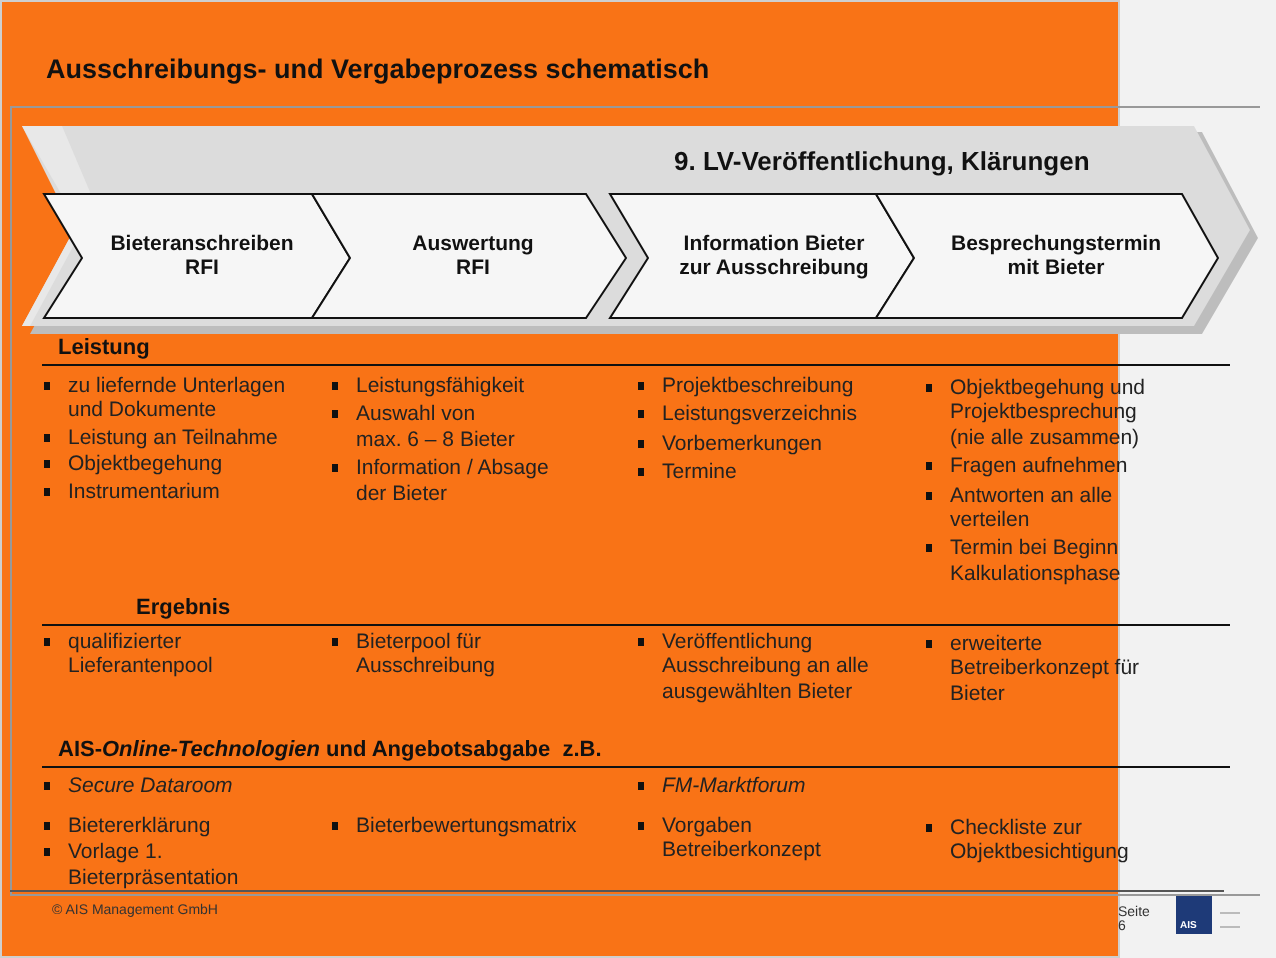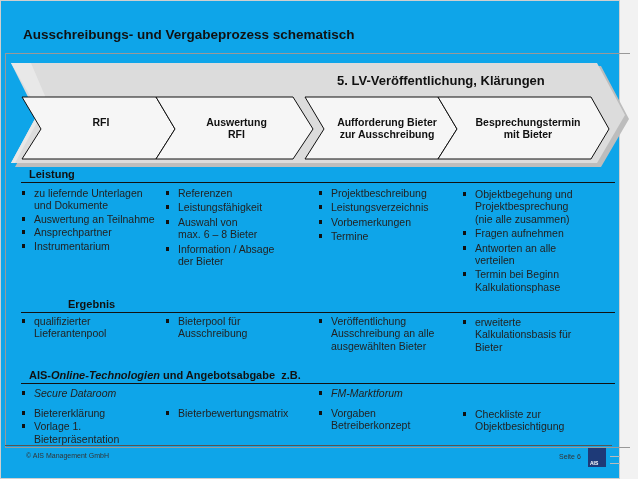--- a/index.html
+++ b/index.html
@@ -1,18 +1,18 @@
 <!DOCTYPE html>
 <html><head>
 <meta charset="utf-8">
 <style>
   * { box-sizing: border-box; margin: 0; padding: 0; }
   html, body { width: 638px; height: 479px; background: #f2f2f2; overflow: hidden; }
   body { font-family: "Liberation Sans", sans-serif; color: #111; position: relative; }
-  .slide { position: absolute; left: 0; top: 0; width: 620px; height: 479px; background: #0ea5e9; border: 1px solid #cfcfcf; }
+  .slide { position: absolute; left: 0; top: 0; width: 560px; height: 479px; background: #f97316; border: 1px solid #cfcfcf; }
   .title { position: absolute; left: 22px; top: 26px; font-size: 13.5px; font-weight: bold; color: #111; }
   .frame { position: absolute; left: 4px; top: 52px; width: 625px; height: 395px; border-left: 1px solid #999; border-top: 1px solid #999; border-bottom: 1px solid #999; }
   svg.diagram { position: absolute; left: 0; top: 0; }
   .chev-label { position: absolute; text-align: center; font-size: 10.5px; font-weight: bold; line-height: 12px; color: #111; }
   .band-label { position: absolute; left: 336px; top: 72px; font-size: 13px; font-weight: bold; }
   .section-head { position: absolute; font-size: 11px; font-weight: bold; }
   .rule { position: absolute; height: 1px; background: #111; }
   .rule.light { background: #555; }
   ul.col { position: absolute; list-style: none; font-size: 10.5px; line-height: 12.3px; color: #222; }
   ul.col li { position: relative; padding-left: 13px; margin-bottom: 2.2px; }
@@ -37,49 +37,49 @@
     <polygon points="10,62 596,62 624,114 596,162 10,162 36,114" fill="#dcdcdc"></polygon>
 
     <polygon points="10,62 30,62 44,95 36,114 10,162 14,162 40,114" fill="#e8e8e8"></polygon>
 
     <polygon points="21,96 155,96 174,128 155,158 21,158 40,128" fill="#f6f6f6" stroke="#111" stroke-width="1"></polygon>
     <polygon points="155,96 292,96 312,128 292,158 155,158 174,128" fill="#f6f6f6" stroke="#111" stroke-width="1"></polygon>
     <polygon points="304,96 437,96 456,128 437,158 304,158 323,128" fill="#f6f6f6" stroke="#111" stroke-width="1"></polygon>
     <polygon points="437,96 590,96 608,128 590,158 437,158 456,128" fill="#f6f6f6" stroke="#111" stroke-width="1"></polygon>
   </svg>
 
-  <div class="band-label">5. LV-Veröffentlichung, Klärungen</div>
+  <div class="band-label">9. LV-Veröffentlichung, Klärungen</div>
 
   <div class="chev-label" style="left:44px; top:115px; width:112px;">
+    <div>Bieteranschreiben</div>
     <div>RFI</div>
   </div>
   <div class="chev-label" style="left:178px; top:115px; width:115px;">
     <div>Auswertung</div>
     <div>RFI</div>
   </div>
   <div class="chev-label" style="left:326px; top:115px; width:120px;">
-    <div>Aufforderung Bieter</div>
+    <div>Information Bieter</div>
     <div>zur Ausschreibung</div>
   </div>
   <div class="chev-label" style="left:458px; top:115px; width:138px;">
     <div>Besprechungstermin</div>
     <div>mit Bieter</div>
   </div>
 
   <div class="section-head" style="left:28px; top:167px;">Leistung</div>
   <div class="rule" style="left:20px; top:181px; width:594px;"></div>
 
   <ul class="col" style="left:20px; top:186px; width:140px;">
     <li>zu liefernde Unterlagen und Dokumente</li>
-    <li style="margin-top:-1px">Auswertung an Teilnahme</li>
-    <li style="margin-top:-1px">Ansprechpartner</li>
+    <li style="margin-top:-1px">Leistung an Teilnahme</li>
+    <li style="margin-top:-1px">Objektbegehung</li>
     <li style="margin-top:-1px">Instrumentarium</li>
   </ul>
   <ul class="col" style="left:164px; top:186px; width:130px;">
-    <li>Referenzen</li>
     <li>Leistungsfähigkeit</li>
     <li style="width:95px">Auswahl von max. 6 – 8 Bieter</li>
     <li style="width:115px">Information / Absage der Bieter</li>
   </ul>
   <ul class="col" style="left:461px; top:187px; width:125px;">
     <li>Objektbegehung und Projektbesprechung (nie alle zusammen)</li>
     <li>Fragen aufnehmen</li>
     <li style="width:95px">Antworten an alle verteilen</li>
     <li style="width:105px">Termin bei Beginn Kalkulationsphase</li>
   </ul>
@@ -96,21 +96,21 @@
   <ul class="col" style="left:20px; top:314px; width:110px;">
     <li>qualifizierter Lieferantenpool</li>
   </ul>
   <ul class="col" style="left:164px; top:314px; width:110px;">
     <li>Bieterpool für Ausschreibung</li>
   </ul>
   <ul class="col" style="left:317px; top:314px; width:132px;">
     <li>Veröffentlichung Ausschreibung an alle ausgewählten Bieter</li>
   </ul>
   <ul class="col" style="left:461px; top:315px; width:122px;">
-    <li>erweiterte Kalkulationsbasis für Bieter</li>
+    <li>erweiterte Betreiberkonzept für Bieter</li>
   </ul>
 
   <div class="section-head" style="left:28px; top:368px;">
     <span>AIS-</span><span class="it">Online-Technologien</span><span style="white-space:pre"> und Angebotsabgabe  z.B.</span>
   </div>
   <div class="rule" style="left:20px; top:382px; width:594px;"></div>
 
   <ul class="col" style="left:20px; top:386px; width:140px;">
     <li class="it">Secure Dataroom</li>
   </ul>

